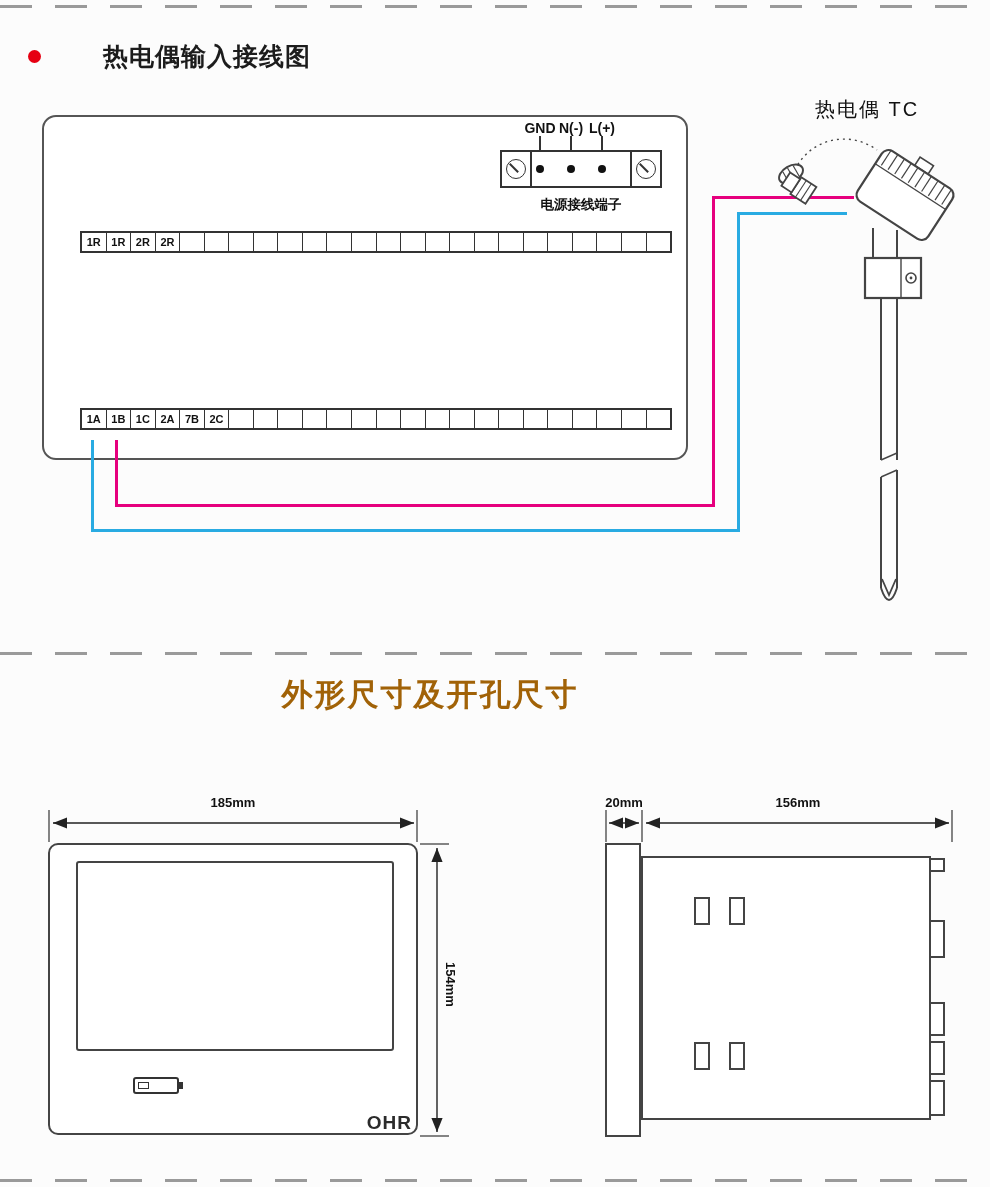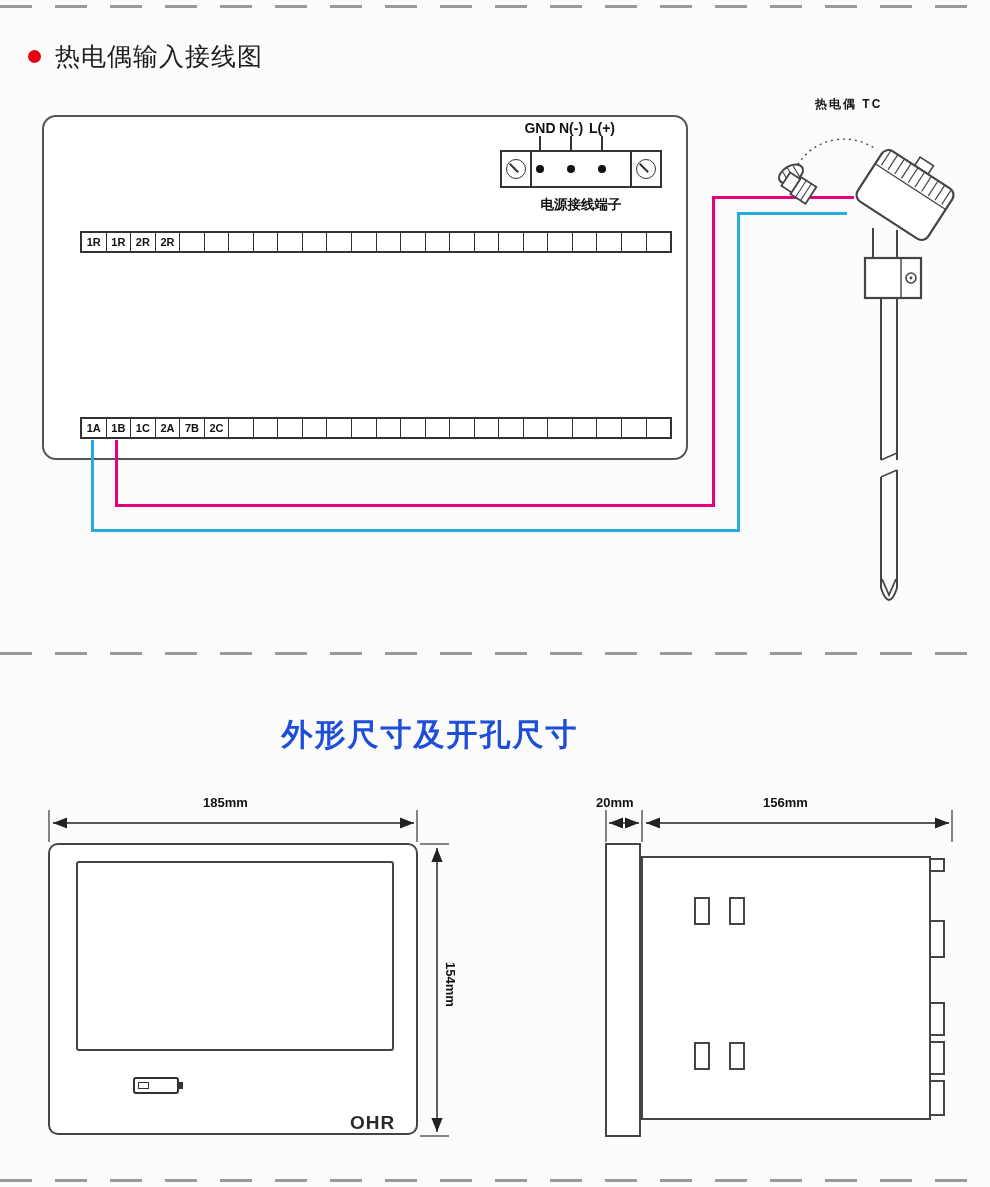--- a/index.html
+++ b/index.html
@@ -8,21 +8,21 @@
     background:#fcfcfc;overflow:hidden;
     font-family:"Liberation Sans","DejaVu Sans",sans-serif;color:#222;
   }
   .dash-line{
     position:absolute;left:0;width:990px;height:3px;
     background:repeating-linear-gradient(90deg,#9a9a9a 0,#9a9a9a 32px,transparent 32px,transparent 55px);
   }
   
   .sec1-title{position:absolute;left:28px;top:40px;display:flex;align-items:center;gap:14px;}
   .bullet{width:13px;height:13px;border-radius:50%;background:#e60012;flex:0 0 auto;}
-  .sec1-title .txt{font-size:25px;font-weight:400;color:#1c1c1c;letter-spacing:1px;}
+  .sec1-title .txt{font-size:25px;font-weight:700;color:#1c1c1c;letter-spacing:1px;margin-left:48px;}
 
   .main-box{
     position:absolute;left:42px;top:115px;width:646px;height:345px;
     border:2.5px solid #555;border-radius:14px;background:#fff;box-sizing:border-box;
   }
   
   .pwr-label{position:absolute;top:120px;transform:translateX(-50%);
     font-size:14px;font-weight:700;color:#111;white-space:nowrap;}
   .leader{position:absolute;width:1.5px;height:30px;top:136px;background:#333;}
   .pwr-terminal{
@@ -44,56 +44,56 @@
   .strip{
     position:absolute;left:80px;width:592px;height:22px;display:flex;
     border:2px solid #333;background:#fff;box-sizing:border-box;
   }
   .strip .cell{
     flex:1;border-right:1.5px solid #333;display:flex;align-items:center;justify-content:center;
     font-size:11px;font-weight:700;color:#111;box-sizing:border-box;overflow:hidden;
   }
   .strip .cell:last-child{border-right:none;}
   #top-strip{top:231px;}
-  #bottom-strip{top:417px;}
+  #bottom-strip{top:408px;}
 
   
   .wire{position:absolute;}
 
-  .sensor-label{position:absolute;left:815px;top:96px;font-size:12px;font-weight:700;
+  .sensor-label{position:absolute;left:815px;top:96px;font-size:20px;font-weight:400;
     color:#111;letter-spacing:2px;white-space:nowrap;}
   .tc-svg{position:absolute;left:765px;top:90px;}
   .tc-svg *{vector-effect:none;}
 
   
   .separator{top:652px;}
 
   
-  .sec2-title{position:absolute;left:0;top:714px;width:860px;text-align:center;
-    font-size:31px;font-weight:800;color:#1d4ed8;letter-spacing:2px;}
+  .sec2-title{position:absolute;left:0;top:674px;width:860px;text-align:center;
+    font-size:31px;font-weight:800;color:#a16207;letter-spacing:2px;}
 
   .front-outer{position:absolute;left:48px;top:843px;width:370px;height:292px;
     border:2.5px solid #444;border-radius:10px;background:#fff;box-sizing:border-box;}
   .front-screen{position:absolute;left:76px;top:861px;width:318px;height:190px;
     border:2px solid #444;border-radius:3px;background:#fff;box-sizing:border-box;}
   .battery{position:absolute;left:133px;top:1077px;width:46px;height:17px;
     border:2px solid #333;border-radius:3px;background:#fff;box-sizing:border-box;}
   .battery::after{content:"";position:absolute;right:-6px;top:3px;width:4px;height:7px;background:#333;}
   .battery-fill{position:absolute;left:3px;top:3px;width:11px;height:7px;border:1.5px solid #333;box-sizing:border-box;}
-  .brand{position:absolute;left:350px;top:1112px;width:62px;text-align:left;
+  .brand{position:absolute;left:350px;top:1112px;width:62px;text-align:right;
     font-size:19px;font-weight:800;letter-spacing:1px;color:#2b2b2b;}
 
   .side-bezel{position:absolute;left:605px;top:843px;width:36px;height:294px;
     border:2px solid #444;background:#fff;box-sizing:border-box;}
   .side-body{position:absolute;left:641px;top:856px;width:290px;height:264px;
     border:2px solid #444;background:#fff;box-sizing:border-box;}
   .slot{position:absolute;width:16px;height:28px;border:2px solid #444;background:#fff;box-sizing:border-box;}
   .bump{position:absolute;left:929px;width:16px;border:2px solid #444;background:#fff;box-sizing:border-box;}
 
-  .dim-label{position:absolute;font-size:13px;font-weight:600;color:#111;text-align:left;}
+  .dim-label{position:absolute;font-size:13px;font-weight:600;color:#111;text-align:center;}
   .dim-label.vert{writing-mode:vertical-rl;}
   .dim-svg{position:absolute;left:0;top:780px;}
 </style>
 </head>
 <body>
 
 <div class="page">
 
   <div class="dash-line" style="top:5px"></div>
 

